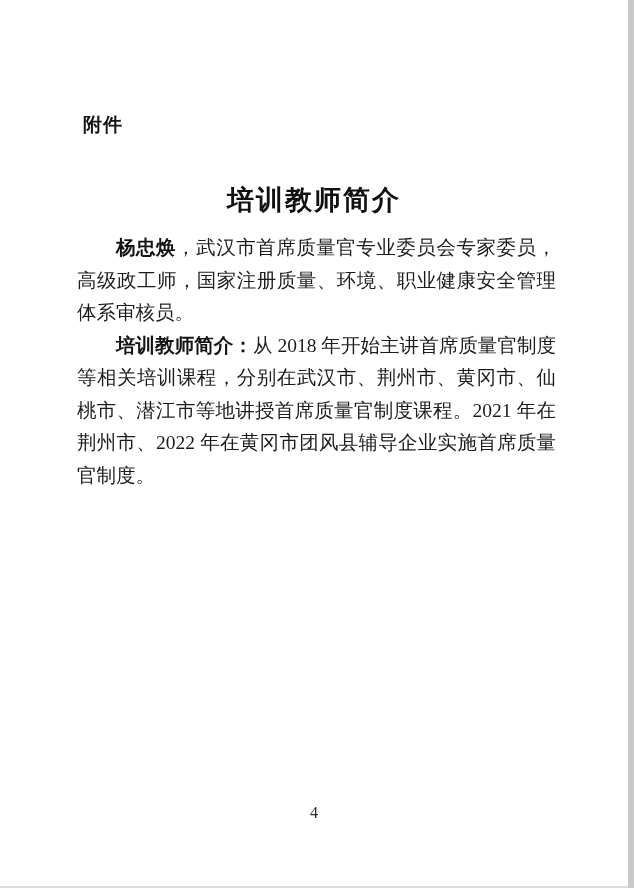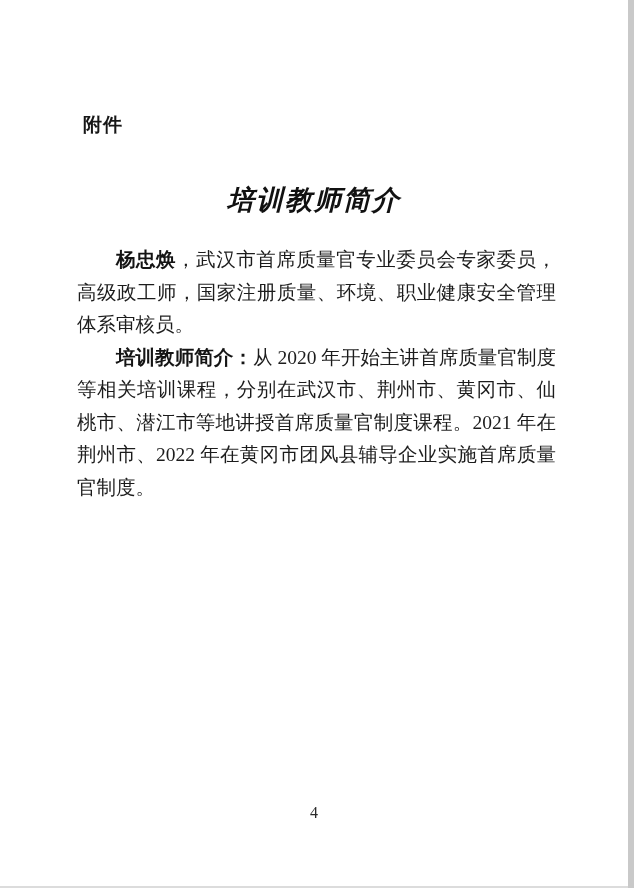--- a/index.html
+++ b/index.html
@@ -53,26 +53,25 @@
     left: 0;
     top: 182px;
     width: 628px;
     margin: 0;
     text-align: center;
     font-size: 27px;
     font-weight: bold;
     letter-spacing: 2px;
     color: #111111;
     font-family: "Liberation Serif", "DejaVu Serif", serif;
-    font-style: italic;
   }
   .body-block {
     position: absolute;
     left: 77px;
-    top: 244px;
+    top: 232px;
     width: 479px;
   }
   .body-block p {
     margin: 0;
     font-size: 19.5px;
     line-height: 32.5px;
     text-align: justify;
     text-justify: inter-character;
     text-indent: 2em;
     color: #1c1c1c;
@@ -95,21 +94,21 @@
 <body>
 
 <div class="page">
 
   <div class="attachment">附件</div>
 
   <h1 class="title">培训教师简介</h1>
 
   <div class="body-block">
     <p><b>杨忠焕</b><span>，武汉市首席质量官专业委员会专家委员，高级政工师，国家注册质量、环境、职业健康安全管理体系审核员。</span></p>
-    <p><b>培训教师简介：</b><span>从 2020 年开始主讲首席质量官制度等相关培训课程，分别在武汉市、荆州市、黄冈市、仙桃市、潜江市等地讲授首席质量官制度课程。2021 年在荆州市、2022 年在黄冈市团风县辅导企业实施首席质量官制度。</span></p>
+    <p><b>培训教师简介：</b><span>从 2018 年开始主讲首席质量官制度等相关培训课程，分别在武汉市、荆州市、黄冈市、仙桃市、潜江市等地讲授首席质量官制度课程。2021 年在荆州市、2022 年在黄冈市团风县辅导企业实施首席质量官制度。</span></p>
   </div>
 
   <div class="page-number">4</div>
 
   <div class="edge-strip"></div>
   <div class="bottom-strip"></div>
 
 </div>
 
 </body></html>

